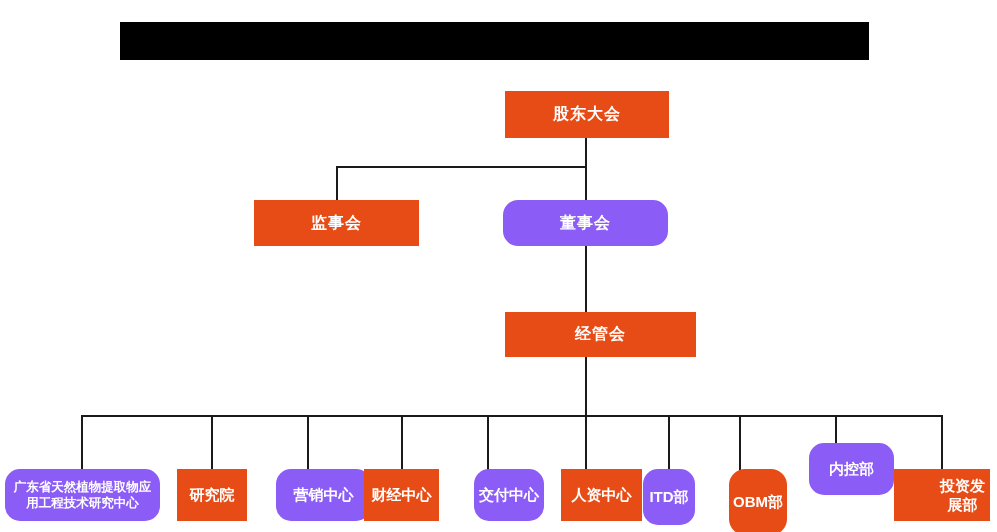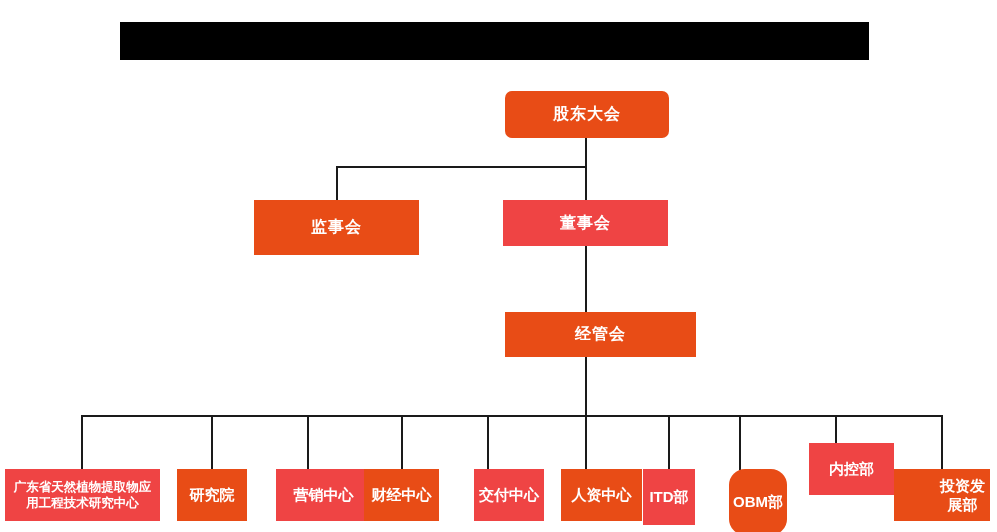--- a/index.html
+++ b/index.html
@@ -33,21 +33,21 @@
     position: absolute;
     display: flex;
     align-items: center;
     justify-content: center;
     text-align: center;
     color: #ffffff;
     font-weight: bold;
     line-height: 1.3;
   }
   .node.dark  { background: #e84c16; }
-  .node.light { background: #ef4444; }
+  .node.light { background: #8b5cf6; border-radius: 15px; }
 
   .lvl-top  { font-size: 16px; letter-spacing: 1px; }
   .lvl-dept { font-size: 15px; }
 
   .dept-long { font-size: 12.5px; padding: 2px 4px; letter-spacing: 0; }
 </style>
 </head>
 <body>
 
 <div class="canvas">
@@ -74,25 +74,25 @@
       <line x1="402" y1="415" x2="402" y2="470"></line>
       <line x1="488" y1="415" x2="488" y2="470"></line>
       <line x1="586" y1="415" x2="586" y2="470"></line>
       <line x1="669" y1="415" x2="669" y2="470"></line>
       <line x1="740" y1="415" x2="740" y2="470"></line>
       <line x1="836" y1="415" x2="836" y2="470"></line>
       <line x1="942" y1="415" x2="942" y2="470"></line>
     </g>
   </svg>
 
-  <div class="node dark lvl-top" style="left:505px; top:91px; width:164px; height:47px;border-radius:7px;">
+  <div class="node dark lvl-top" style="left:505px; top:91px; width:164px; height:47px;">
     <span>股东大会</span>
   </div>
 
-  <div class="node dark lvl-top" style="left:254px; top:200px; width:165px; height:55px;">
+  <div class="node dark lvl-top" style="left:254px; top:200px; width:165px; height:46px;">
     <span>监事会</span>
   </div>
   <div class="node light lvl-top" style="left:503px; top:200px; width:165px; height:46px;">
     <span>董事会</span>
   </div>
 
   <div class="node dark lvl-top" style="left:505px; top:312px; width:191px; height:45px;">
     <span>经管会</span>
   </div>
 

